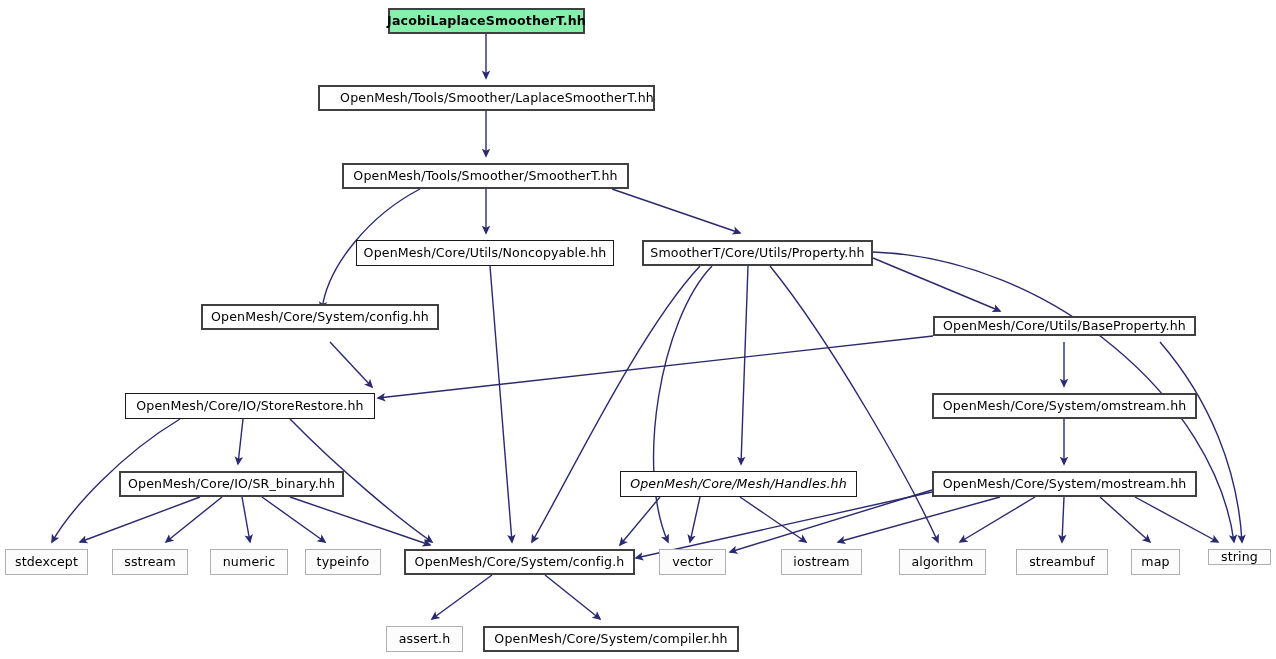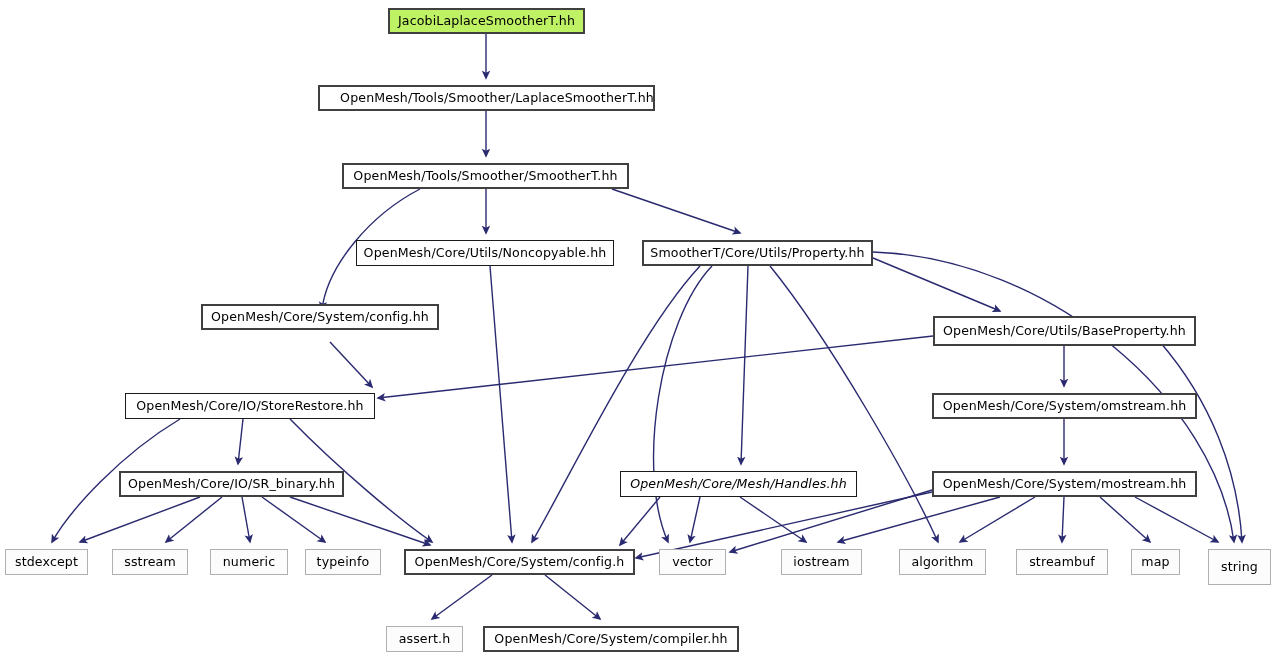--- a/index.html
+++ b/index.html
@@ -41,21 +41,22 @@
   .node.internal {
     border: 1px solid #1a1a1a;
     background: #ffffff;
   }
   .node.thick {
     border: 2px solid #404040;
     background: #ffffff;
   }
   .node.root {
     border: 2px solid #404040;
-    background: #bef264;
+    background: #86efac;
+    font-weight: bold;
   }
 </style>
 </head>
 <body>
 
 <div id="canvas">
 
   <svg id="edges" viewBox="0 0 1276 659" xmlns="http://www.w3.org/2000/svg">
     <defs>
       <marker id="arrow" viewBox="0 0 12 12" refX="9" refY="6" markerWidth="7" markerHeight="7" orient="auto-start-reverse">
@@ -103,34 +104,34 @@
       </g>
   </svg>
 
   <div id="node-layer">
       <div class="node root" style="left: 388px; top: 8px; width: 197px; height: 26px;">JacobiLaplaceSmootherT.hh</div>
       <div class="node thick" style="left: 318px; top: 85px; width: 337px; height: 26px; padding-left: 21px;">OpenMesh/Tools/Smoother/LaplaceSmootherT.hh</div>
       <div class="node thick" style="left: 342px; top: 163px; width: 287px; height: 26px;">OpenMesh/Tools/Smoother/SmootherT.hh</div>
       <div class="node internal" style="left: 356px; top: 240px; width: 258px; height: 26px;">OpenMesh/Core/Utils/Noncopyable.hh</div>
       <div class="node thick" style="left: 642px; top: 240px; width: 231px; height: 26px;">SmootherT/Core/Utils/Property.hh</div>
       <div class="node thick" style="left: 201px; top: 304px; width: 238px; height: 26px;">OpenMesh/Core/System/config.hh</div>
-      <div class="node thick" style="left: 933px; top: 316px; width: 263px; height: 30px;">OpenMesh/Core/Utils/BaseProperty.hh</div>
+      <div class="node thick" style="left: 933px; top: 316px; width: 263px; height: 20px;">OpenMesh/Core/Utils/BaseProperty.hh</div>
       <div class="node internal" style="left: 125px; top: 393px; width: 250px; height: 26px;">OpenMesh/Core/IO/StoreRestore.hh</div>
       <div class="node thick" style="left: 932px; top: 393px; width: 265px; height: 26px;">OpenMesh/Core/System/omstream.hh</div>
       <div class="node thick" style="left: 119px; top: 471px; width: 225px; height: 26px;">OpenMesh/Core/IO/SR_binary.hh</div>
       <div class="node internal" style="left: 620px; top: 471px; width: 237px; height: 26px; font-style: italic;">OpenMesh/Core/Mesh/Handles.hh</div>
       <div class="node thick" style="left: 932px; top: 471px; width: 265px; height: 26px;">OpenMesh/Core/System/mostream.hh</div>
       <div class="node leaf" style="left: 5px; top: 549px; width: 83px; height: 26px;">stdexcept</div>
       <div class="node leaf" style="left: 112px; top: 549px; width: 76px; height: 26px;">sstream</div>
       <div class="node leaf" style="left: 210px; top: 549px; width: 78px; height: 26px;">numeric</div>
       <div class="node leaf" style="left: 305px; top: 549px; width: 76px; height: 26px;">typeinfo</div>
       <div class="node thick" style="left: 404px; top: 549px; width: 231px; height: 26px;">OpenMesh/Core/System/config.h</div>
       <div class="node leaf" style="left: 659px; top: 549px; width: 67px; height: 26px;">vector</div>
       <div class="node leaf" style="left: 781px; top: 549px; width: 81px; height: 26px;">iostream</div>
       <div class="node leaf" style="left: 899px; top: 549px; width: 87px; height: 26px;">algorithm</div>
       <div class="node leaf" style="left: 1016px; top: 549px; width: 92px; height: 26px;">streambuf</div>
       <div class="node leaf" style="left: 1131px; top: 549px; width: 49px; height: 26px;">map</div>
-      <div class="node leaf" style="left: 1208px; top: 549px; width: 63px; height: 36px;">string</div>
+      <div class="node leaf" style="left: 1208px; top: 549px; width: 63px; height: 16px;">string</div>
       <div class="node leaf" style="left: 386px; top: 626px; width: 77px; height: 26px;">assert.h</div>
       <div class="node thick" style="left: 483px; top: 626px; width: 256px; height: 26px;">OpenMesh/Core/System/compiler.hh</div>
     </div>
 
 </div>
 
 </body></html>

